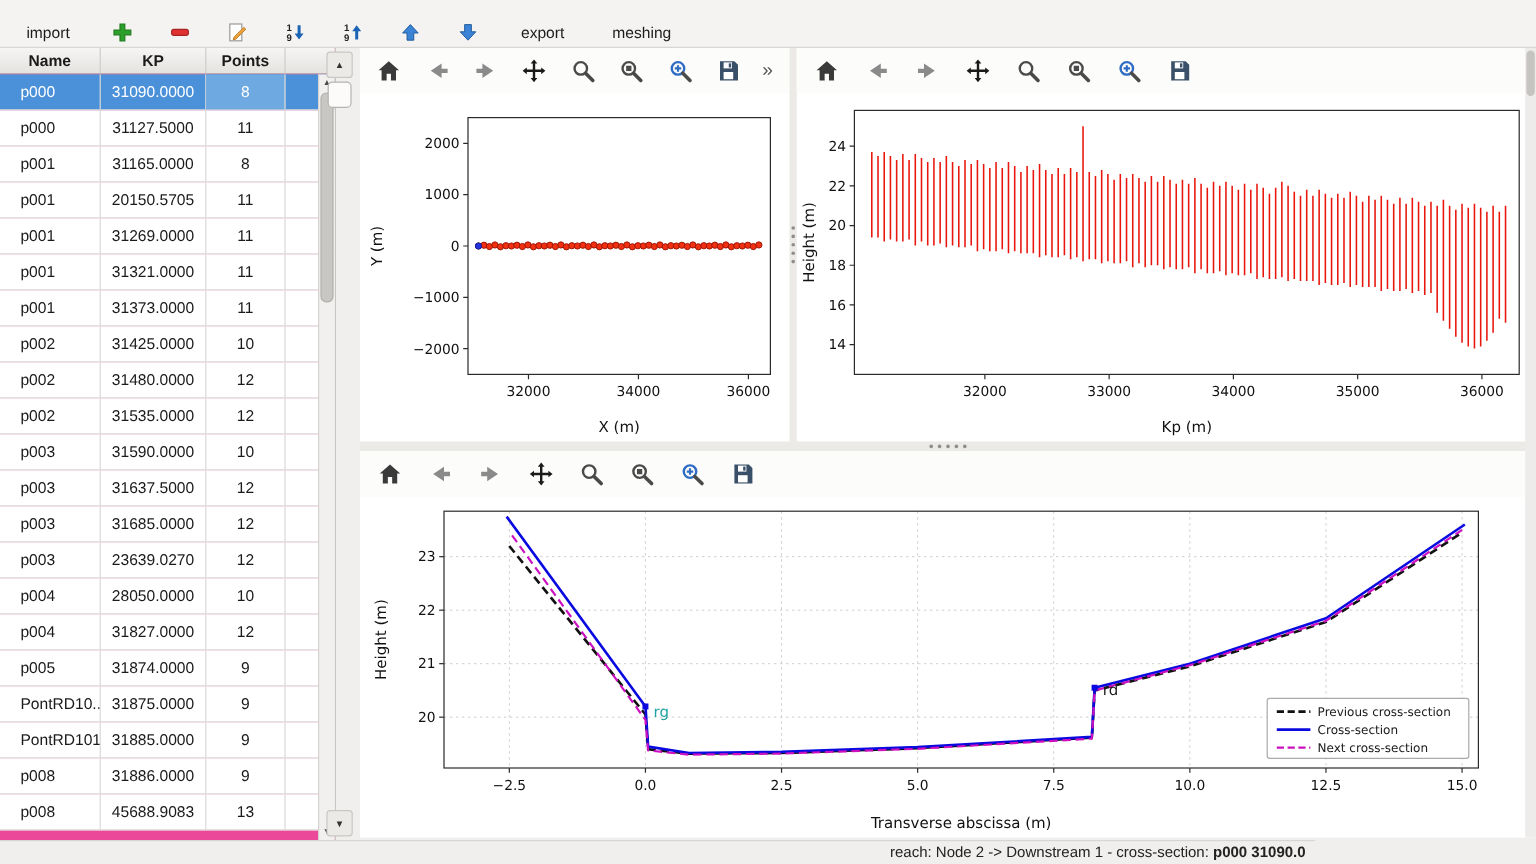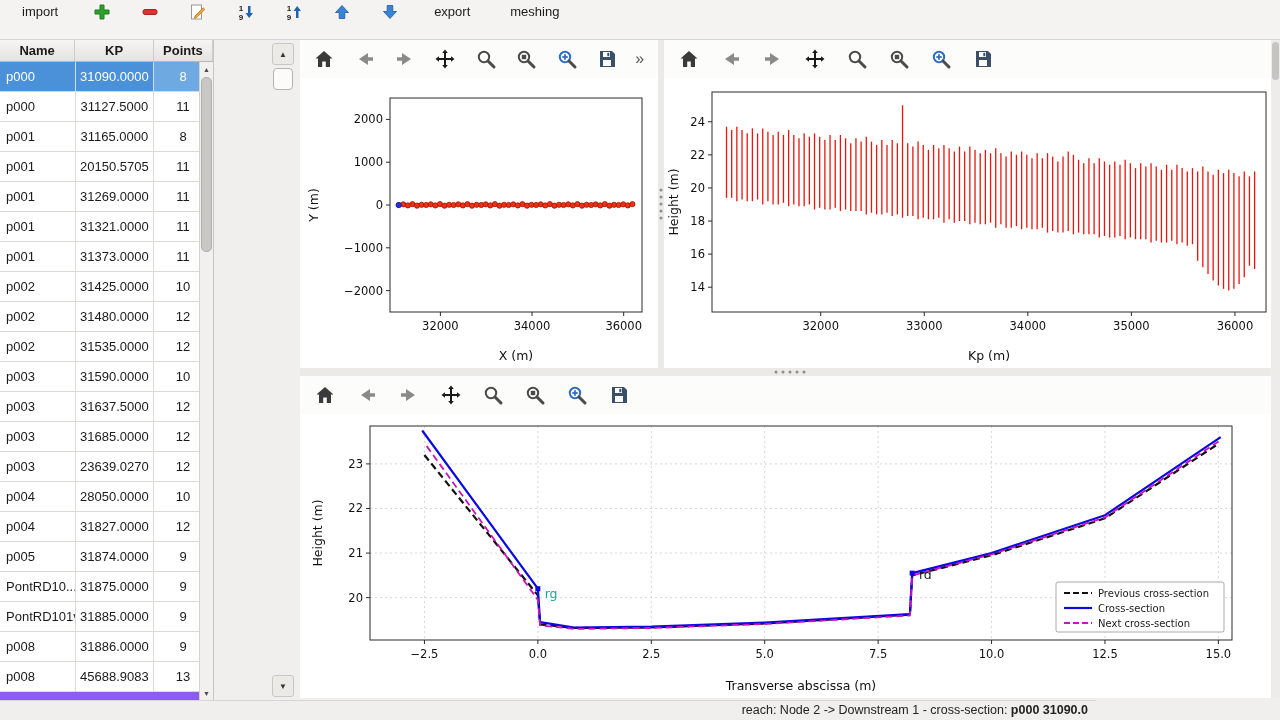--- a/index.html
+++ b/index.html
@@ -2,36 +2,36 @@
 <html><head>
 <meta charset="utf-8">
 <style>
   *{margin:0;padding:0;box-sizing:border-box;}
   html,body{background:#d8d8d8;}
   .app{position:relative;width:1280px;height:720px;background:#f0efed;overflow:hidden;
        font-family:"Liberation Sans",sans-serif;font-size:13px;color:#1a1a1a;}
 
   
   .top-toolbar{position:absolute;left:0;top:0;width:1280px;height:40px;background:#f4f3f1;
-       border-bottom:1px solid #d8d6d3;display:flex;align-items:flex-start;gap:24px;padding:0 14px;}
+       border-bottom:1px solid #d8d6d3;display:flex;align-items:flex-end;gap:24px;padding:0 14px;}
   .tb-text{padding:4px 8px;border-radius:3px;color:#1c1c1c;cursor:default;}
   .tb-icon{width:24px;height:24px;display:flex;align-items:center;justify-content:center;}
 
   
-  .table-panel{position:absolute;left:0;top:40px;width:214px;height:660px;background:#8b5cf6;
+  .table-panel{position:absolute;left:0;top:40px;width:280px;height:660px;background:#ec4899;
        border-right:1px solid #c8c6c3;}
   .thead{display:flex;height:22px;background:linear-gradient(#f6f5f4,#e5e3e0);
        border-bottom:1px solid #b9b7b4;font-weight:bold;}
   .th{display:flex;align-items:center;justify-content:center;border-right:1px solid #cfcdca;font-size:13px;}
   .th.name{width:84px;} .th.kp{width:88px;} .th.points{width:66px;}
   .trow{display:flex;height:30px;border-bottom:1px solid #dbd9d6;background:#fff;}
   .trow.selected{background:#4a91d9;color:#fff;}
   .trow.selected .td.points{background:#6ea9e2;}
   .td{display:flex;align-items:center;border-right:1px solid #dbd9d6;overflow:hidden;white-space:nowrap;}
-  .td.name{width:84px;padding-left:6px;}
+  .td.name{width:84px;padding-left:17px;}
   .td.kp{width:88px;justify-content:center;}
   .td.points{width:66px;justify-content:center;}
 
   
   .table-scroll{position:absolute;right:0;top:22px;bottom:0;width:14px;background:#f1f0ee;
        border-left:1px solid #d5d3d0;}
   .sb-arrow{position:absolute;left:0;width:13px;height:12px;font-size:7px;color:#4a4a4a;
        display:flex;align-items:center;justify-content:center;}
   .sb-arrow.up{top:1px;} .sb-arrow.down{bottom:1px;}
   .sb-thumb{position:absolute;left:1px;top:15px;width:11px;height:175px;background:#c9c7c4;

